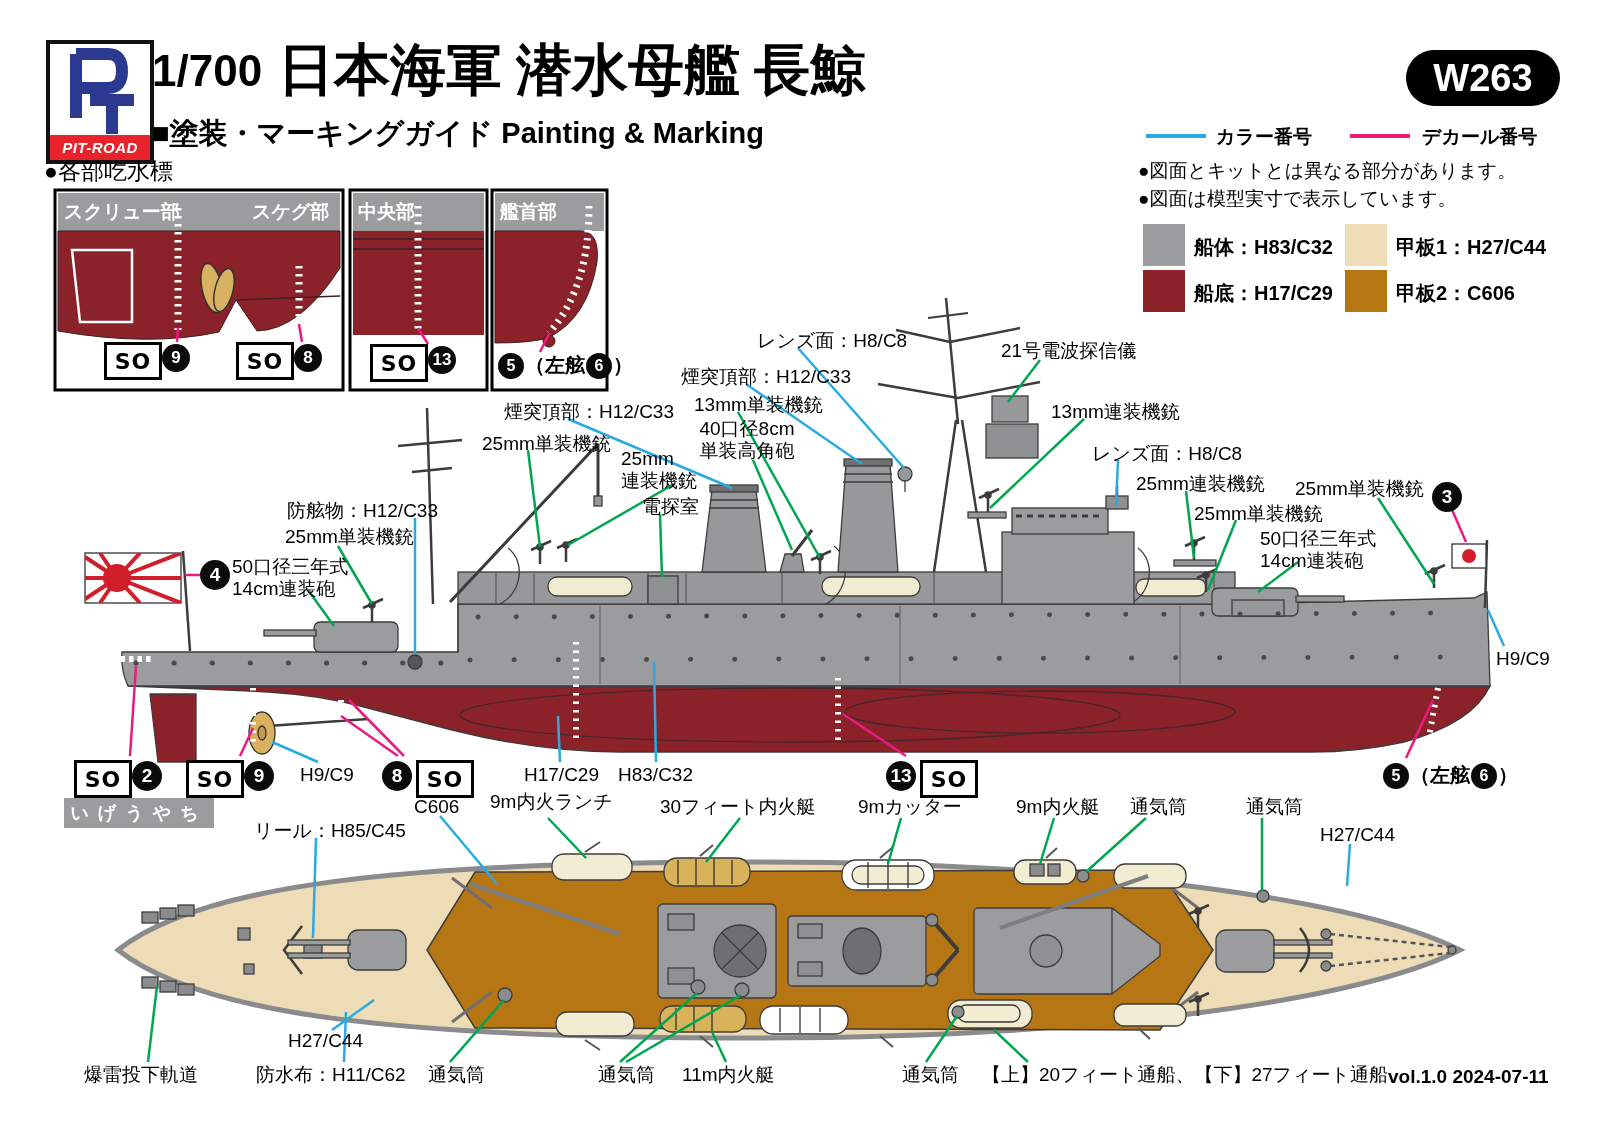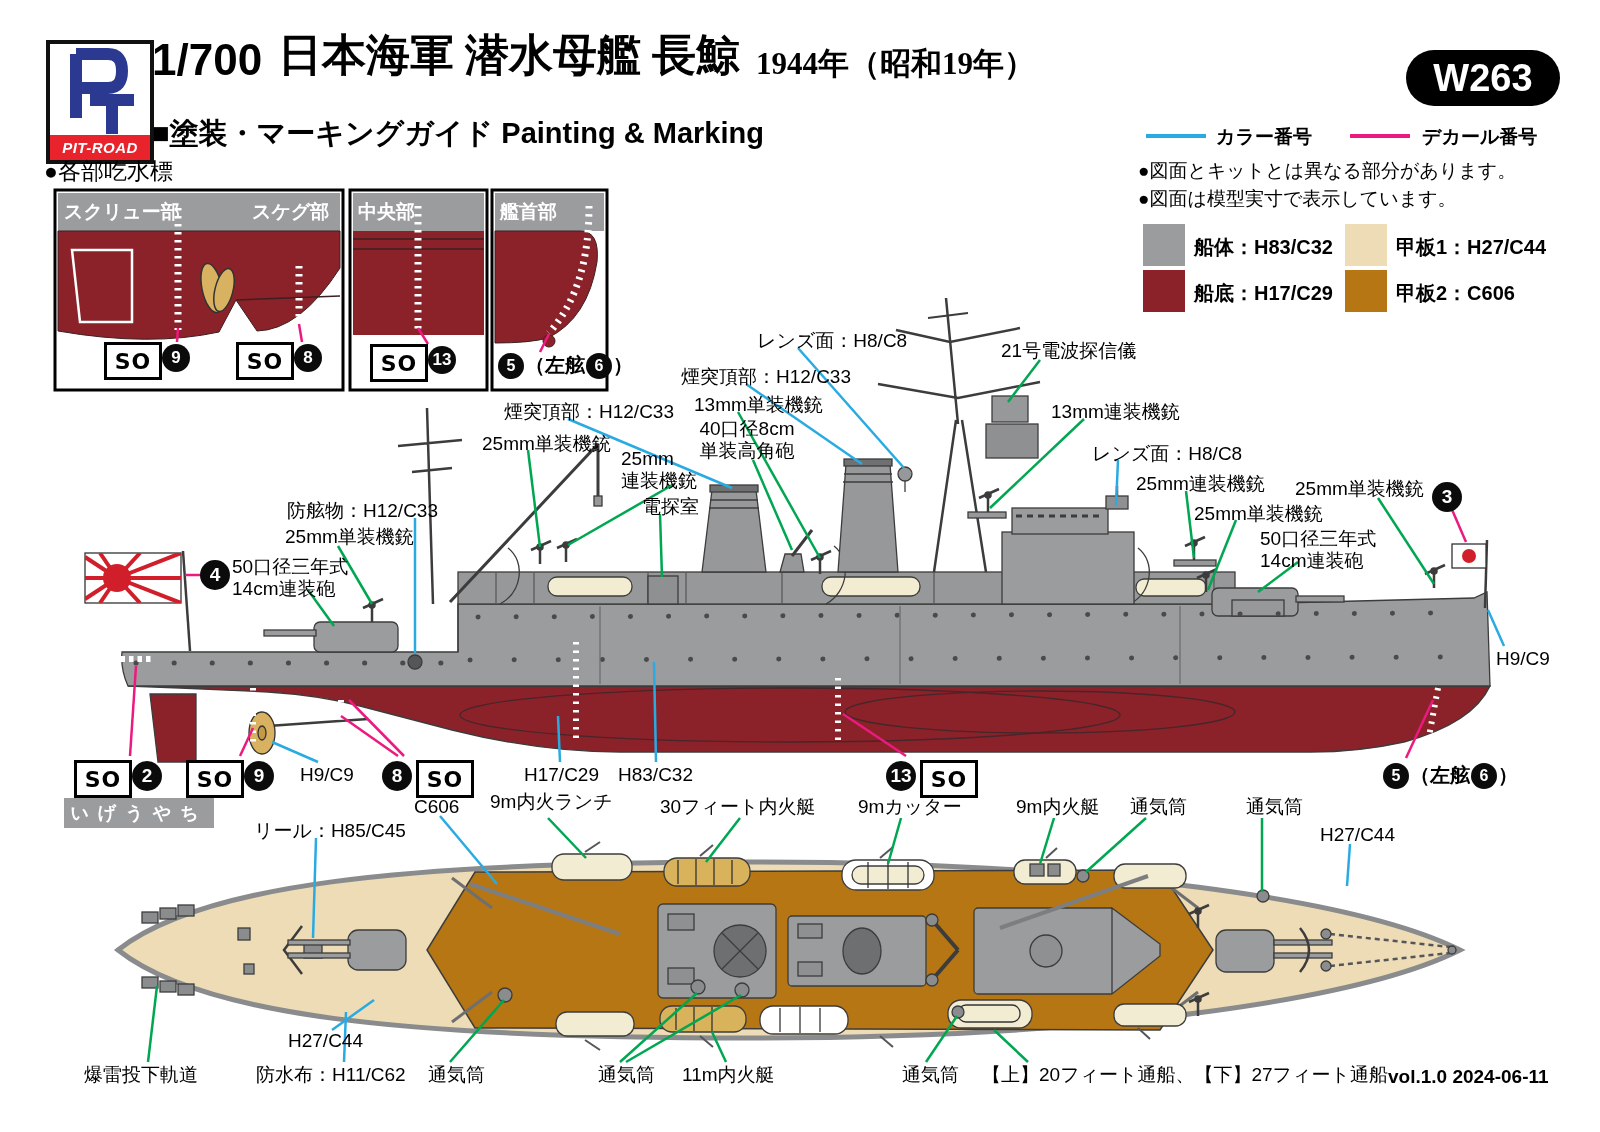--- a/index.html
+++ b/index.html
@@ -16,23 +16,23 @@
       font-family:"DejaVu Sans","Liberation Sans",sans-serif}
   .cmb{position:absolute;z-index:4;display:flex;align-items:center;font-weight:bold;font-size:20px}
   .cmb .numi{display:inline-flex;width:26px;height:26px;border-radius:50%;background:#0b0b0b;color:#fff;
        font-weight:bold;font-size:16px;align-items:center;justify-content:center;margin:0 1px}
   .bandlbl{position:absolute;z-index:3;color:#fff;font-weight:bold;font-size:19px}
   
   .logo{position:absolute;left:46px;top:40px;width:108px;height:124px;background:#fff;border:4px solid #111;
         box-sizing:border-box;z-index:3}
   .logo .band{position:absolute;left:0;bottom:0;width:100%;height:25px;background:#e8232c;color:#fff;
         display:flex;align-items:center;justify-content:center;font-weight:bold;font-size:15px;font-style:italic;letter-spacing:.5px}
-  .title-row{position:absolute;left:152px;top:26px;display:flex;align-items:flex-end;gap:16px;z-index:3;white-space:nowrap}
+  .title-row{position:absolute;left:152px;top:33px;display:flex;align-items:center;gap:16px;z-index:3;white-space:nowrap}
   .t-scale{font-size:44px;font-weight:bold}
-  .t-main{font-size:44px;font-weight:bold;font-family:"Liberation Serif","DejaVu Serif",serif}
+  .t-main{font-size:56px;font-weight:bold;font-family:"Liberation Serif","DejaVu Serif",serif}
   .t-year{font-size:31px;font-weight:bold;font-family:"Liberation Serif","DejaVu Serif",serif}
   .subtitle{position:absolute;left:152px;top:114px;font-size:29px;font-weight:bold;z-index:3}
   .kit{position:absolute;left:1406px;top:50px;width:154px;height:56px;background:#000;border-radius:28px;color:#fff;
        font-size:38px;font-weight:bold;display:flex;align-items:center;justify-content:center;z-index:3}
   .legline{position:absolute;height:4px;width:60px;z-index:3}
   .leglbl{position:absolute;font-size:19px;font-weight:bold;z-index:3}
   .note{position:absolute;font-size:19px;font-weight:normal;z-index:3}
   .sw{position:absolute;width:42px;height:42px;z-index:3}
   .swlbl{position:absolute;font-size:20px;font-weight:bold;z-index:3}
   .h-draft{position:absolute;left:44px;top:156px;font-size:23px;font-weight:normal;z-index:3}
@@ -411,21 +411,20 @@
   <svg width="100" height="93" viewBox="0 0 100 93">
     <path d="M26,10 L26,74 M26,10 L58,10 Q72,10 72,27 Q72,44 58,44 L26,44" stroke="#2b3990" stroke-width="12" fill="none"></path>
     <path d="M40,56 L84,56 M62,56 L62,90" stroke="#2b3990" stroke-width="12" fill="none"></path>
   </svg>
   <div class="band">PIT-ROAD</div>
 </div>
 
 <div class="title-row">
   <span class="t-scale">1/700</span>
   <span class="t-main">日本海軍 潜水母艦 長鯨</span>
-  <span class="t-year">1944年（昭和19年）</span>
 </div>
 <div class="subtitle">■塗装・マーキングガイド Painting &amp; Marking</div>
 <div class="kit">W263</div>
 
 <div class="legline" style="left:1146px;top:134px;background:#29abe2"></div>
 <div class="leglbl" style="left:1216px;top:124px">カラー番号</div>
 <div class="legline" style="left:1350px;top:134px;background:#ec1a7e"></div>
 <div class="leglbl" style="left:1422px;top:124px">デカール番号</div>
 <div class="note" style="left:1138px;top:158px">●図面とキットとは異なる部分があります。</div>
 <div class="note" style="left:1138px;top:186px">●図面は模型実寸で表示しています。</div>
@@ -514,13 +513,13 @@
 <div class="lbl" style="left:1320px;top:824px">H27/C44</div>
 
 <div class="lbl" style="left:84px;top:1064px">爆雷投下軌道</div>
 <div class="lbl" style="left:288px;top:1030px">H27/C44</div>
 <div class="lbl" style="left:256px;top:1064px">防水布：H11/C62</div>
 <div class="lbl" style="left:428px;top:1064px">通気筒</div>
 <div class="lbl" style="left:598px;top:1064px">通気筒</div>
 <div class="lbl" style="left:682px;top:1064px">11m内火艇</div>
 <div class="lbl" style="left:902px;top:1064px">通気筒</div>
 <div class="lbl" style="left:982px;top:1064px">【上】20フィート通船、【下】27フィート通船</div>
-<div class="ver">vol.1.0 2024-06-11</div>
+<div class="ver">vol.1.0 2024-07-11</div>
 
 </body></html>

